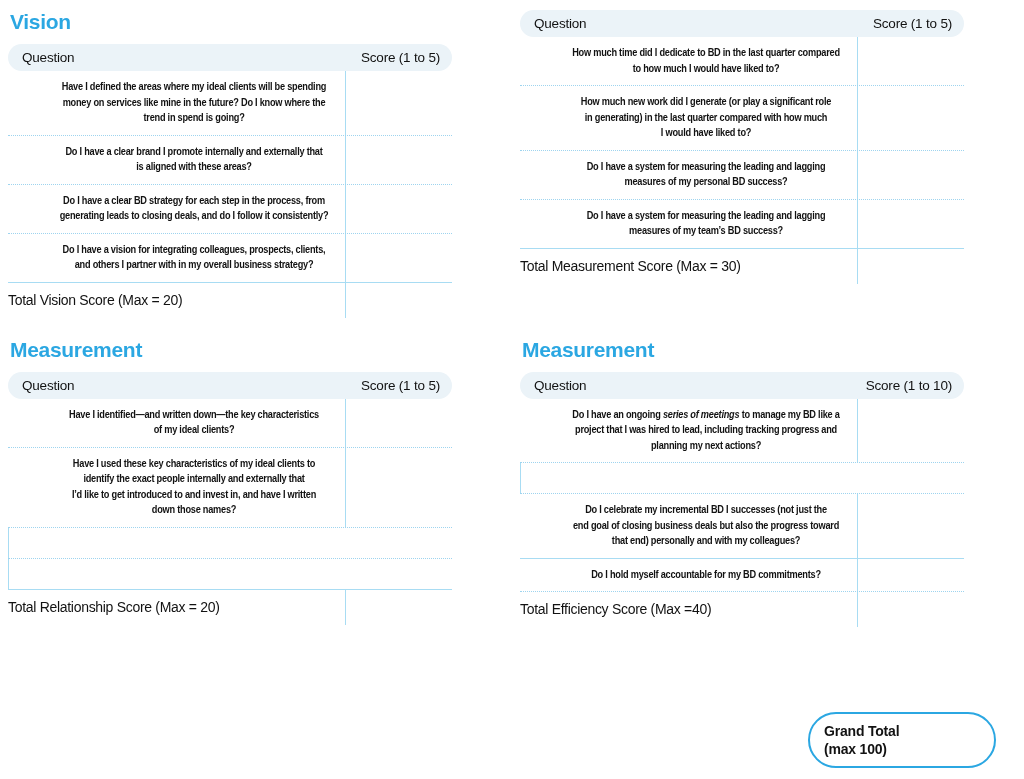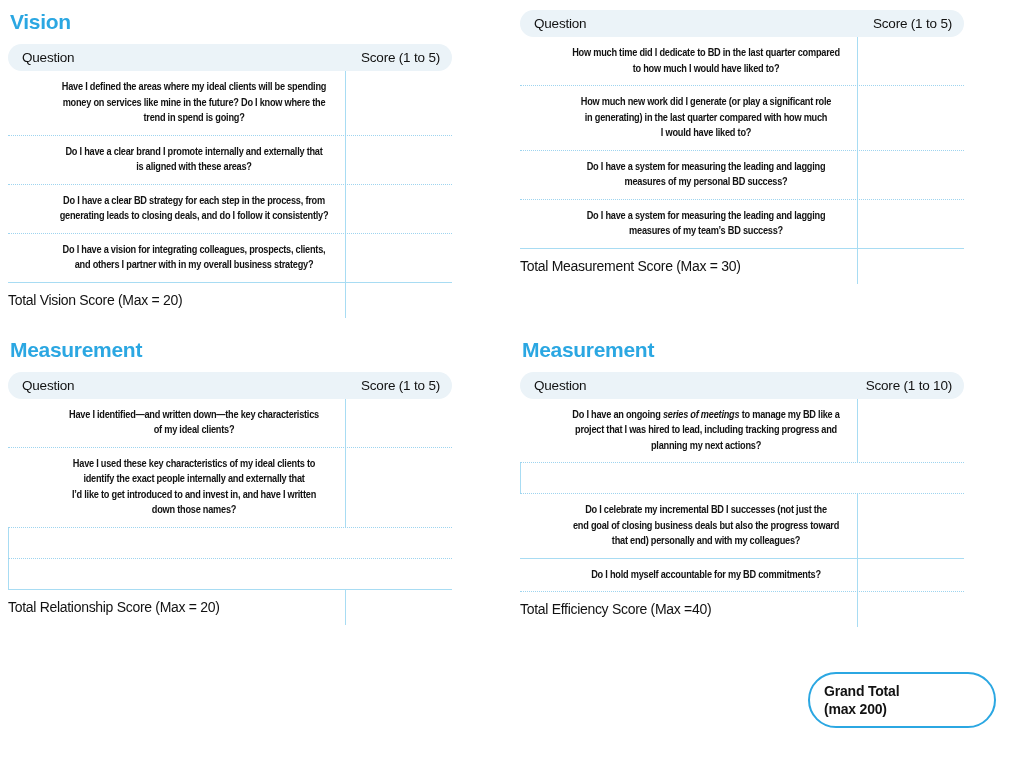--- a/index.html
+++ b/index.html
@@ -67,21 +67,21 @@
     min-height:30px;
   }
   .total-label{
     text-align:left;
     font-size:14px;font-weight:normal;
     letter-spacing:-0.3px;
     padding:9px 9px 10px 0;
   }
   .grand-total{
     position:absolute;
-    left:808px;top:672px;
+    left:808px;top:712px;
     width:188px;height:56px;
     border:2px solid var(--accent);
     border-radius:28px;
     display:flex;flex-direction:column;justify-content:center;
     padding-left:14px;
     font-size:14px;font-weight:bold;
     line-height:18px;
     letter-spacing:-0.2px;
     background:#fff;
   }
@@ -231,15 +231,15 @@
       <div class="trow total">
         <div class="qcell total-label">Total Efficiency Score (Max =40)</div>
         <div class="scell"></div>
       </div>
     </div>
 
   </div>
 
   <div class="grand-total">
     <span>Grand Total</span>
-    <span>(max 200)</span>
+    <span>(max 100)</span>
   </div>
 </div>
 
 </body></html>

